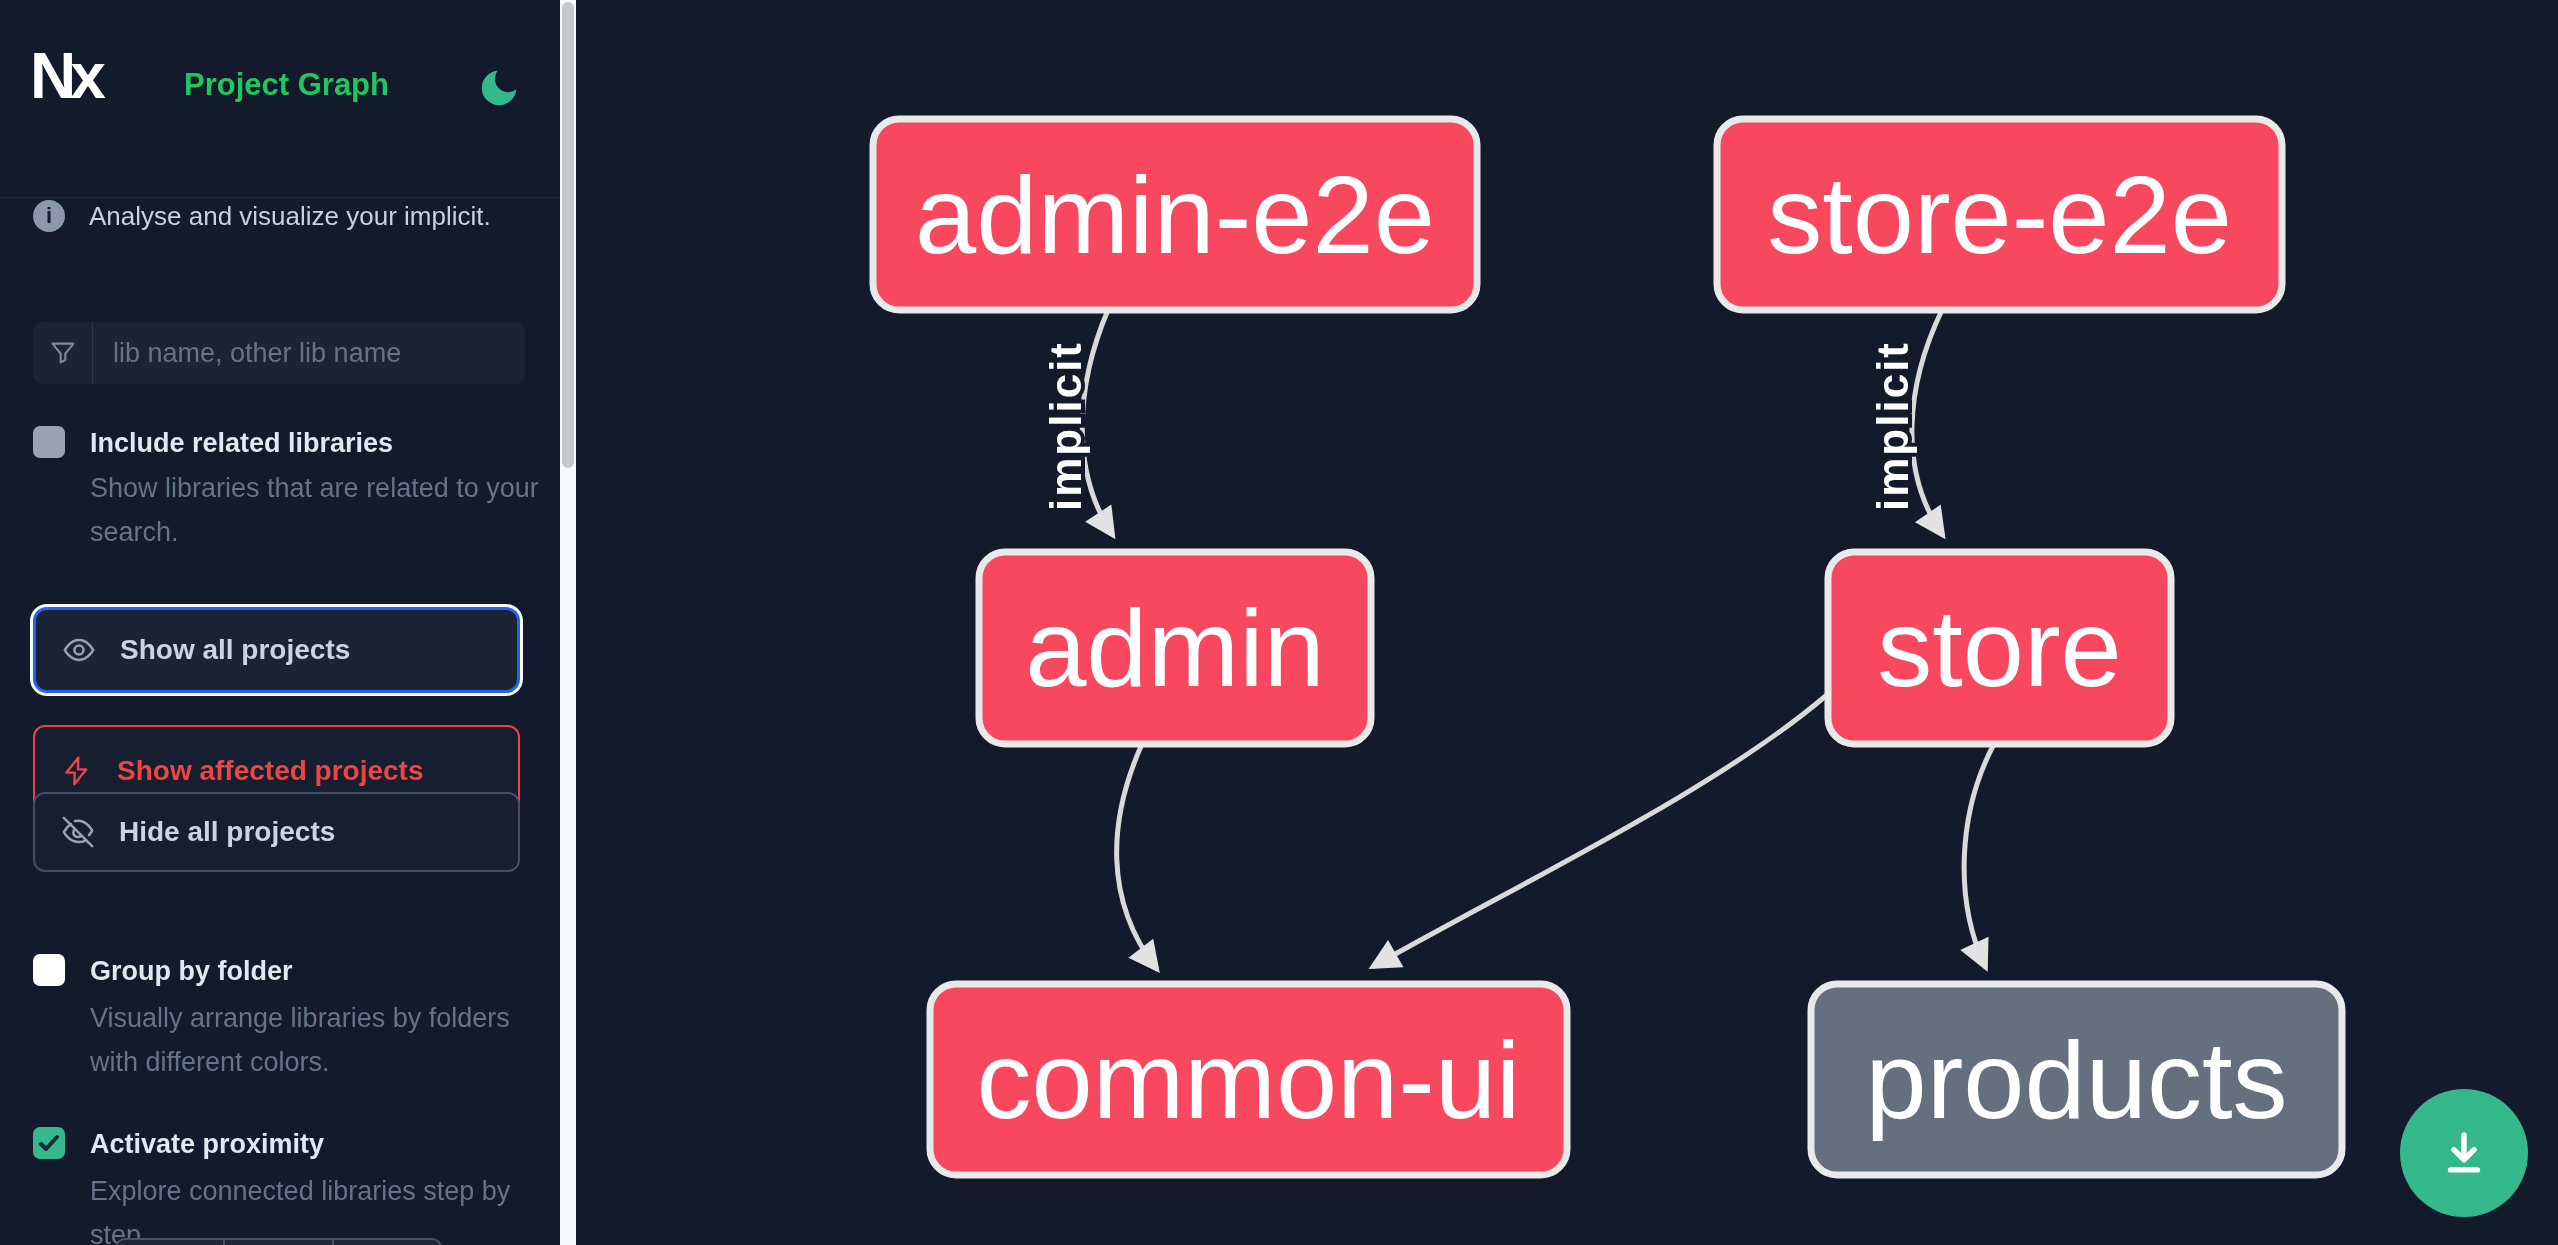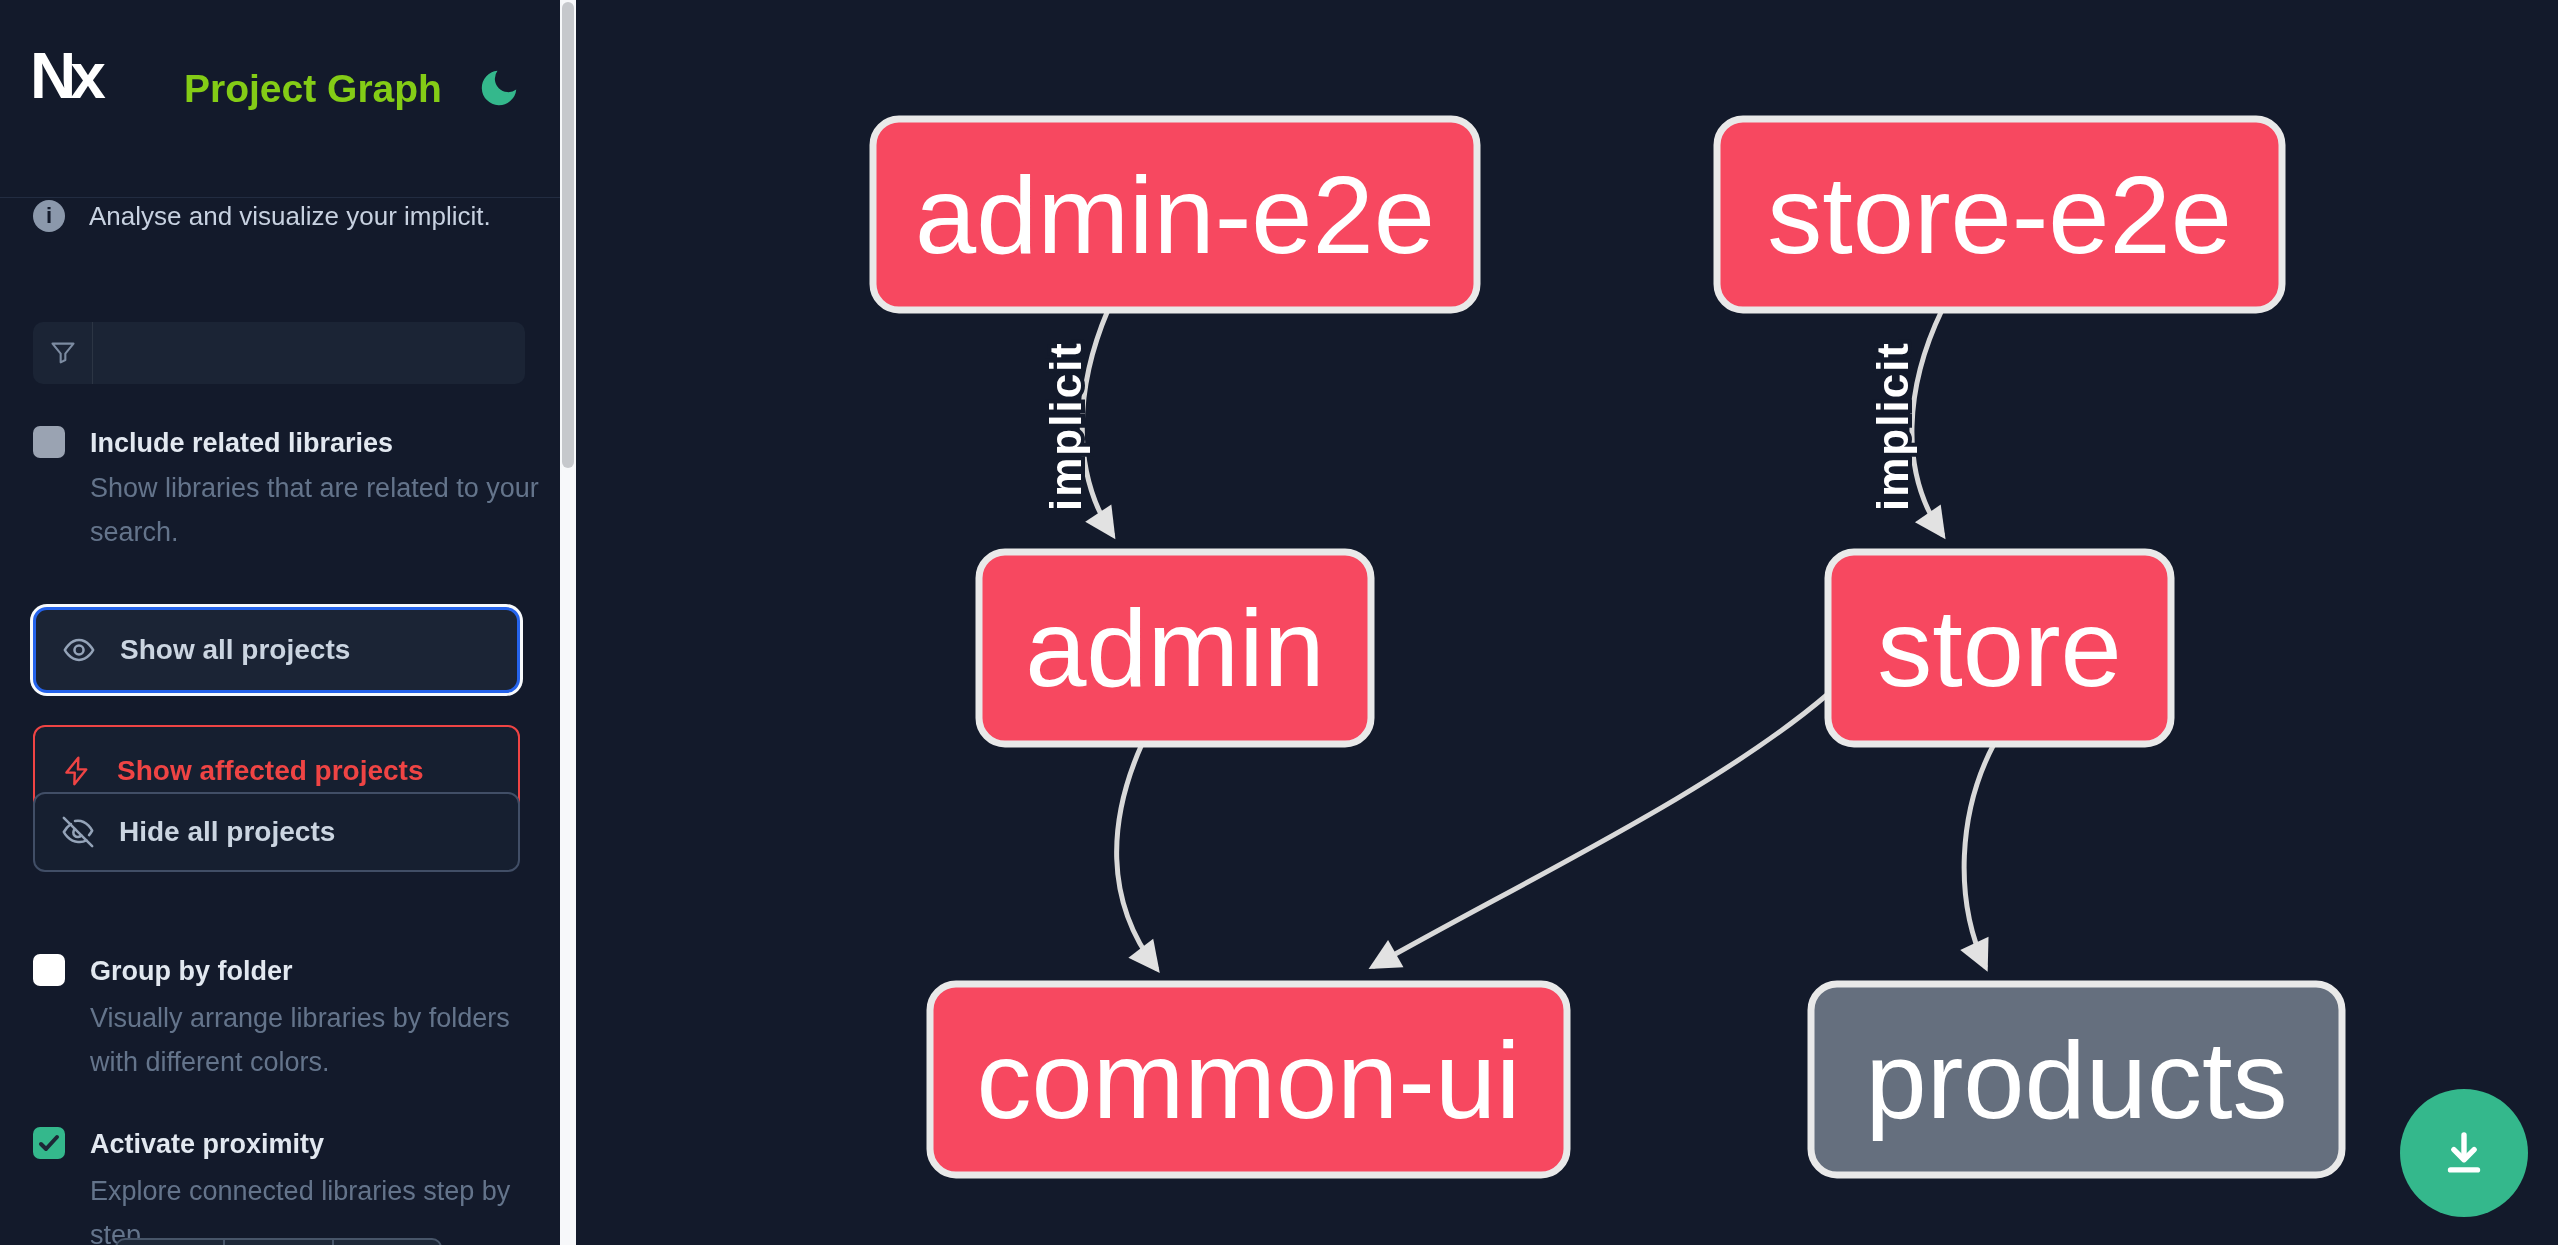--- a/index.html
+++ b/index.html
@@ -6,21 +6,21 @@
   html,body { width:2558px; height:1245px; background:#131a2b; overflow:hidden;
               font-family:"Liberation Sans", sans-serif; }
   .stage { position:relative; width:2558px; height:1245px; }
 
   
   .sidebar { position:absolute; left:0; top:0; width:560px; height:1245px; background:#131a2b; }
   .header-divider { position:absolute; left:0; top:197px; width:560px; height:1px; background:#222c41; }
 
   .nx-logo { position:absolute; left:30px; top:44px; color:#ffffff; font-size:64px; font-weight:800;
              letter-spacing:-6px; line-height:1; }
-  .app-title { position:absolute; left:184px; top:67px; color:#84cc16; font-size:39px; font-weight:700; }
+  .app-title { position:absolute; left:184px; top:67px; color:#22c55e; font-size:31px; font-weight:700; }
   .moon-btn { position:absolute; left:474px; top:64px; width:50px; height:50px; background:none; border:none; cursor:pointer; }
 
   .tagline-row { position:absolute; left:33px; top:200px; display:flex; align-items:center; gap:24px; }
   .info-icon { width:32px; height:32px; border-radius:50%; background:#8b98ab; color:#131a2b;
                font-size:22px; font-weight:800; display:flex; align-items:center; justify-content:center; }
   .tagline { color:#c7d1e0; font-size:26px; font-weight:500; }
 
   .search-box { position:absolute; left:33px; top:322px; width:492px; height:62px; background:#1b2435;
                 border-radius:10px; display:flex; align-items:stretch; overflow:hidden; }
   .search-icon-cell { width:60px; display:flex; align-items:center; justify-content:center;
@@ -94,20 +94,21 @@
       <div class="info-icon">i</div>
       <div class="tagline">Analyse and visualize your implicit.</div>
     </div>
 
     <div class="search-box">
       <div class="search-icon-cell">
         <svg width="28" height="28" viewBox="0 0 24 24" fill="none" stroke="#7c8ba1" stroke-width="1.8" stroke-linejoin="round">
             <path d="M21 4H3l7 8.5V20l4-2v-5.5L21 4z"></path>
           </svg>
       </div>
+      <input class="search-input" type="text" placeholder="lib name, other lib name" style="">
     </div>
 
     <div class="checkbox cb-gray" style="top:426px;"></div>
     <div class="cb-label" style="top:428px;">Include related libraries</div>
     <div class="cb-desc" style="top:466px; width:452px;">Show libraries that are related to your search.</div>
 
     <button class="side-btn btn-show-all">
       <span style="display:flex;">
         <svg width="34" height="34" viewBox="0 0 24 24" fill="none" stroke="#94a3b8" stroke-width="1.8" stroke-linecap="round" stroke-linejoin="round">
           <path d="M2 12s3.5-7 10-7 10 7 10 7-3.5 7-10 7-10-7-10-7z"></path>

